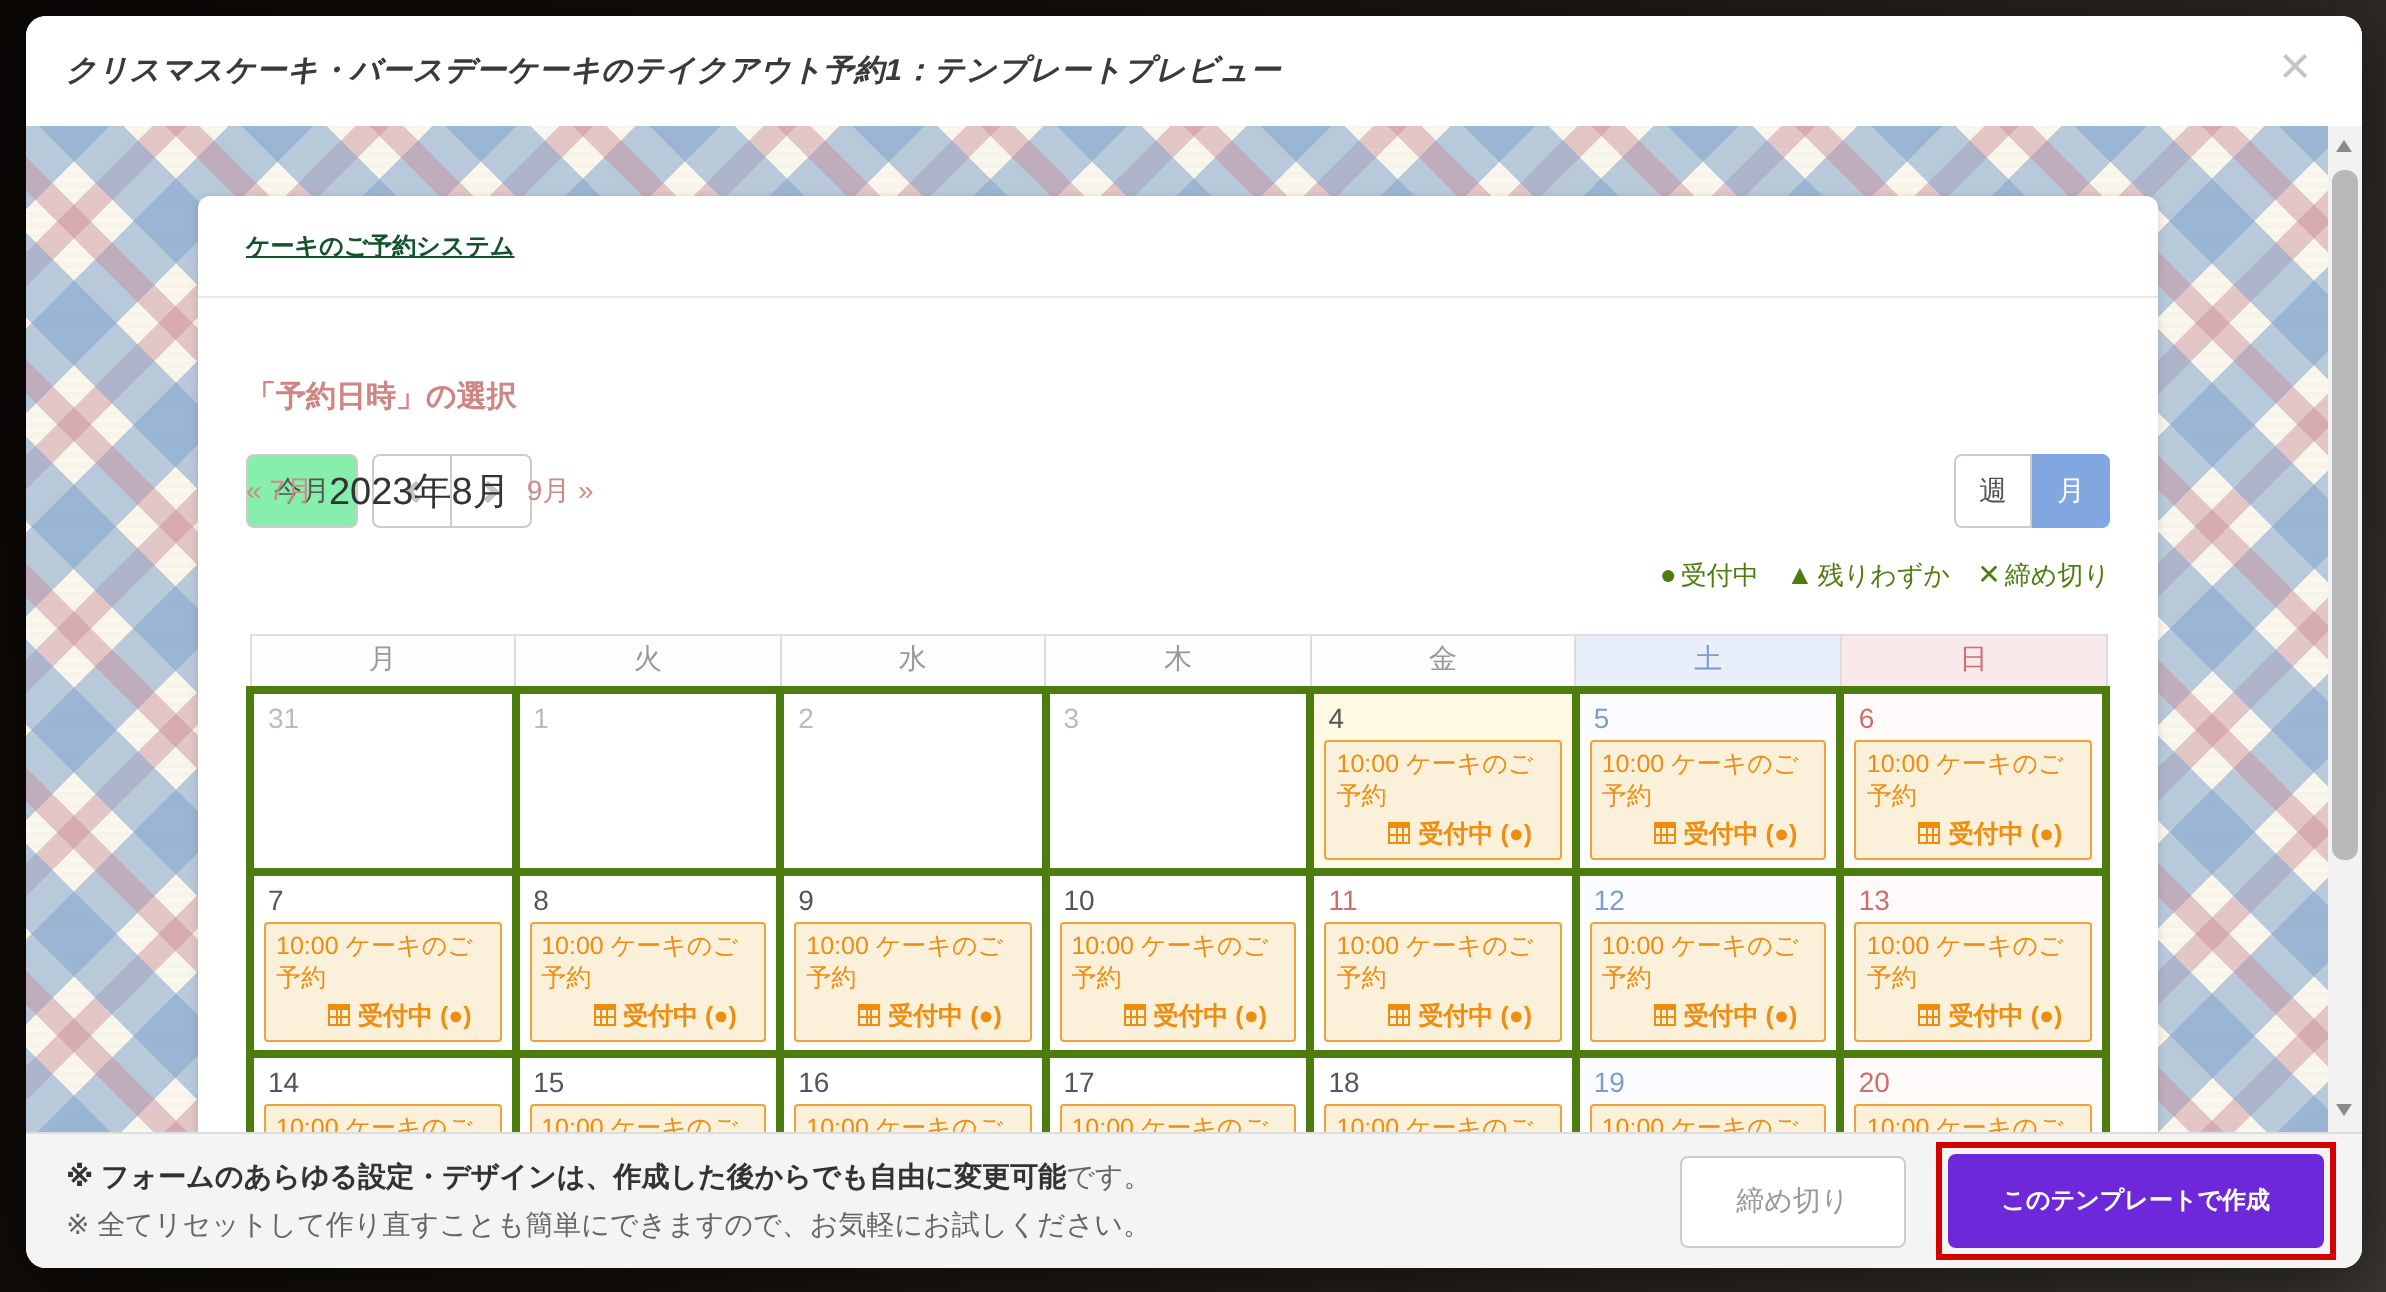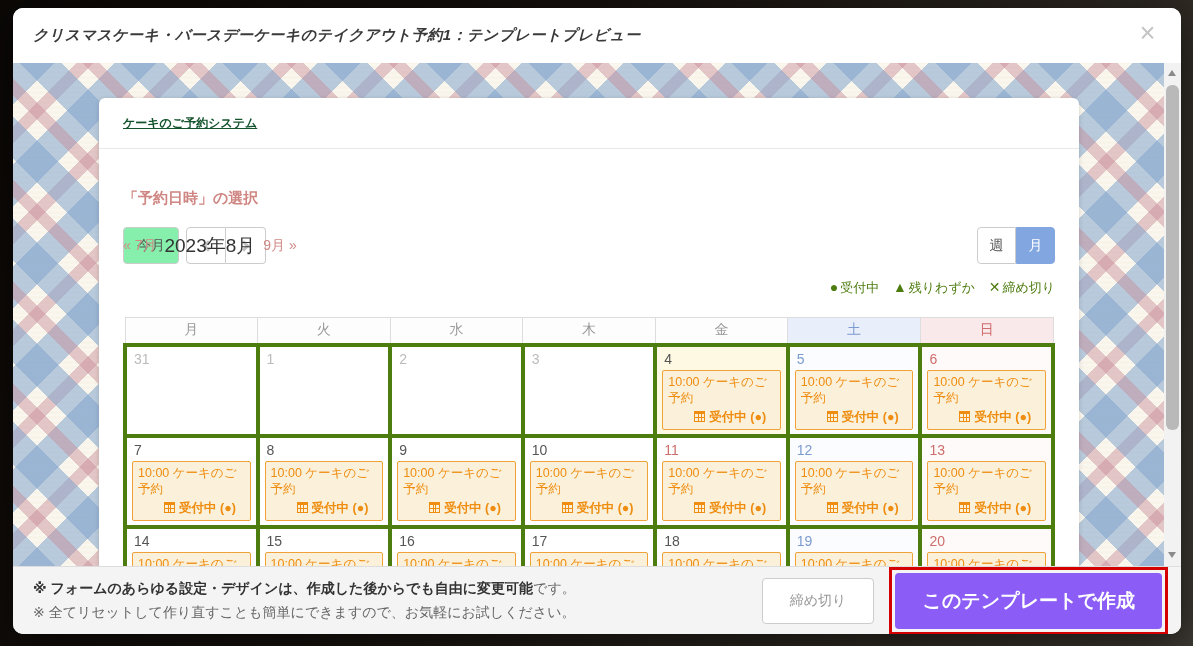--- a/index.html
+++ b/index.html
@@ -78,21 +78,21 @@
   .sb-up   { position:absolute; top:7px; left:4px; width:0; height:0; border-left:4px solid transparent; border-right:4px solid transparent; border-bottom:6px solid #8a8a8a; cursor:pointer; }
   .sb-down { position:absolute; bottom:8px; left:4px; width:0; height:0; border-left:4px solid transparent; border-right:4px solid transparent; border-top:6px solid #8a8a8a; cursor:pointer; }
   .sb-thumb{ position:absolute; top:22px; left:2px; width:13px; height:345px; background:#b9b9b9; border-radius:6px; cursor:pointer; }
 
   .modal-footer { height:68px; background:#f4f4f4; border-top:1px solid #ddd; display:flex; align-items:center; padding:0 13px 0 20px; gap:15px; }
   .notes { flex:1; font-size:14px; color:#333; line-height:1.7; }
   .note-bold { font-weight:bold; }
   .note-dim { color:#666; }
   .cancel-btn { background:#fff; border:1px solid #ccc; border-radius:4px; padding:13px 27px; font-size:14px; color:#999; cursor:pointer; }
   .highlight-box { border:3px solid #d40000; padding:3px; }
-  .create-btn { background:#8b5cf6; border:none; border-radius:4px; padding:15px 27px; font-size:19px; color:#fff; font-weight:bold; cursor:pointer; }
+  .create-btn { background:#6d28d9; border:none; border-radius:4px; padding:15px 27px; font-size:12px; color:#fff; font-weight:bold; cursor:pointer; }
 </style>
 </head>
 <body>
 
 <div class="modal">
 
   <div class="modal-header">
     <span class="modal-title">クリスマスケーキ・バースデーケーキのテイクアウト予約1：テンプレートプレビュー</span>
     <span class="modal-close">×</span>
   </div>

